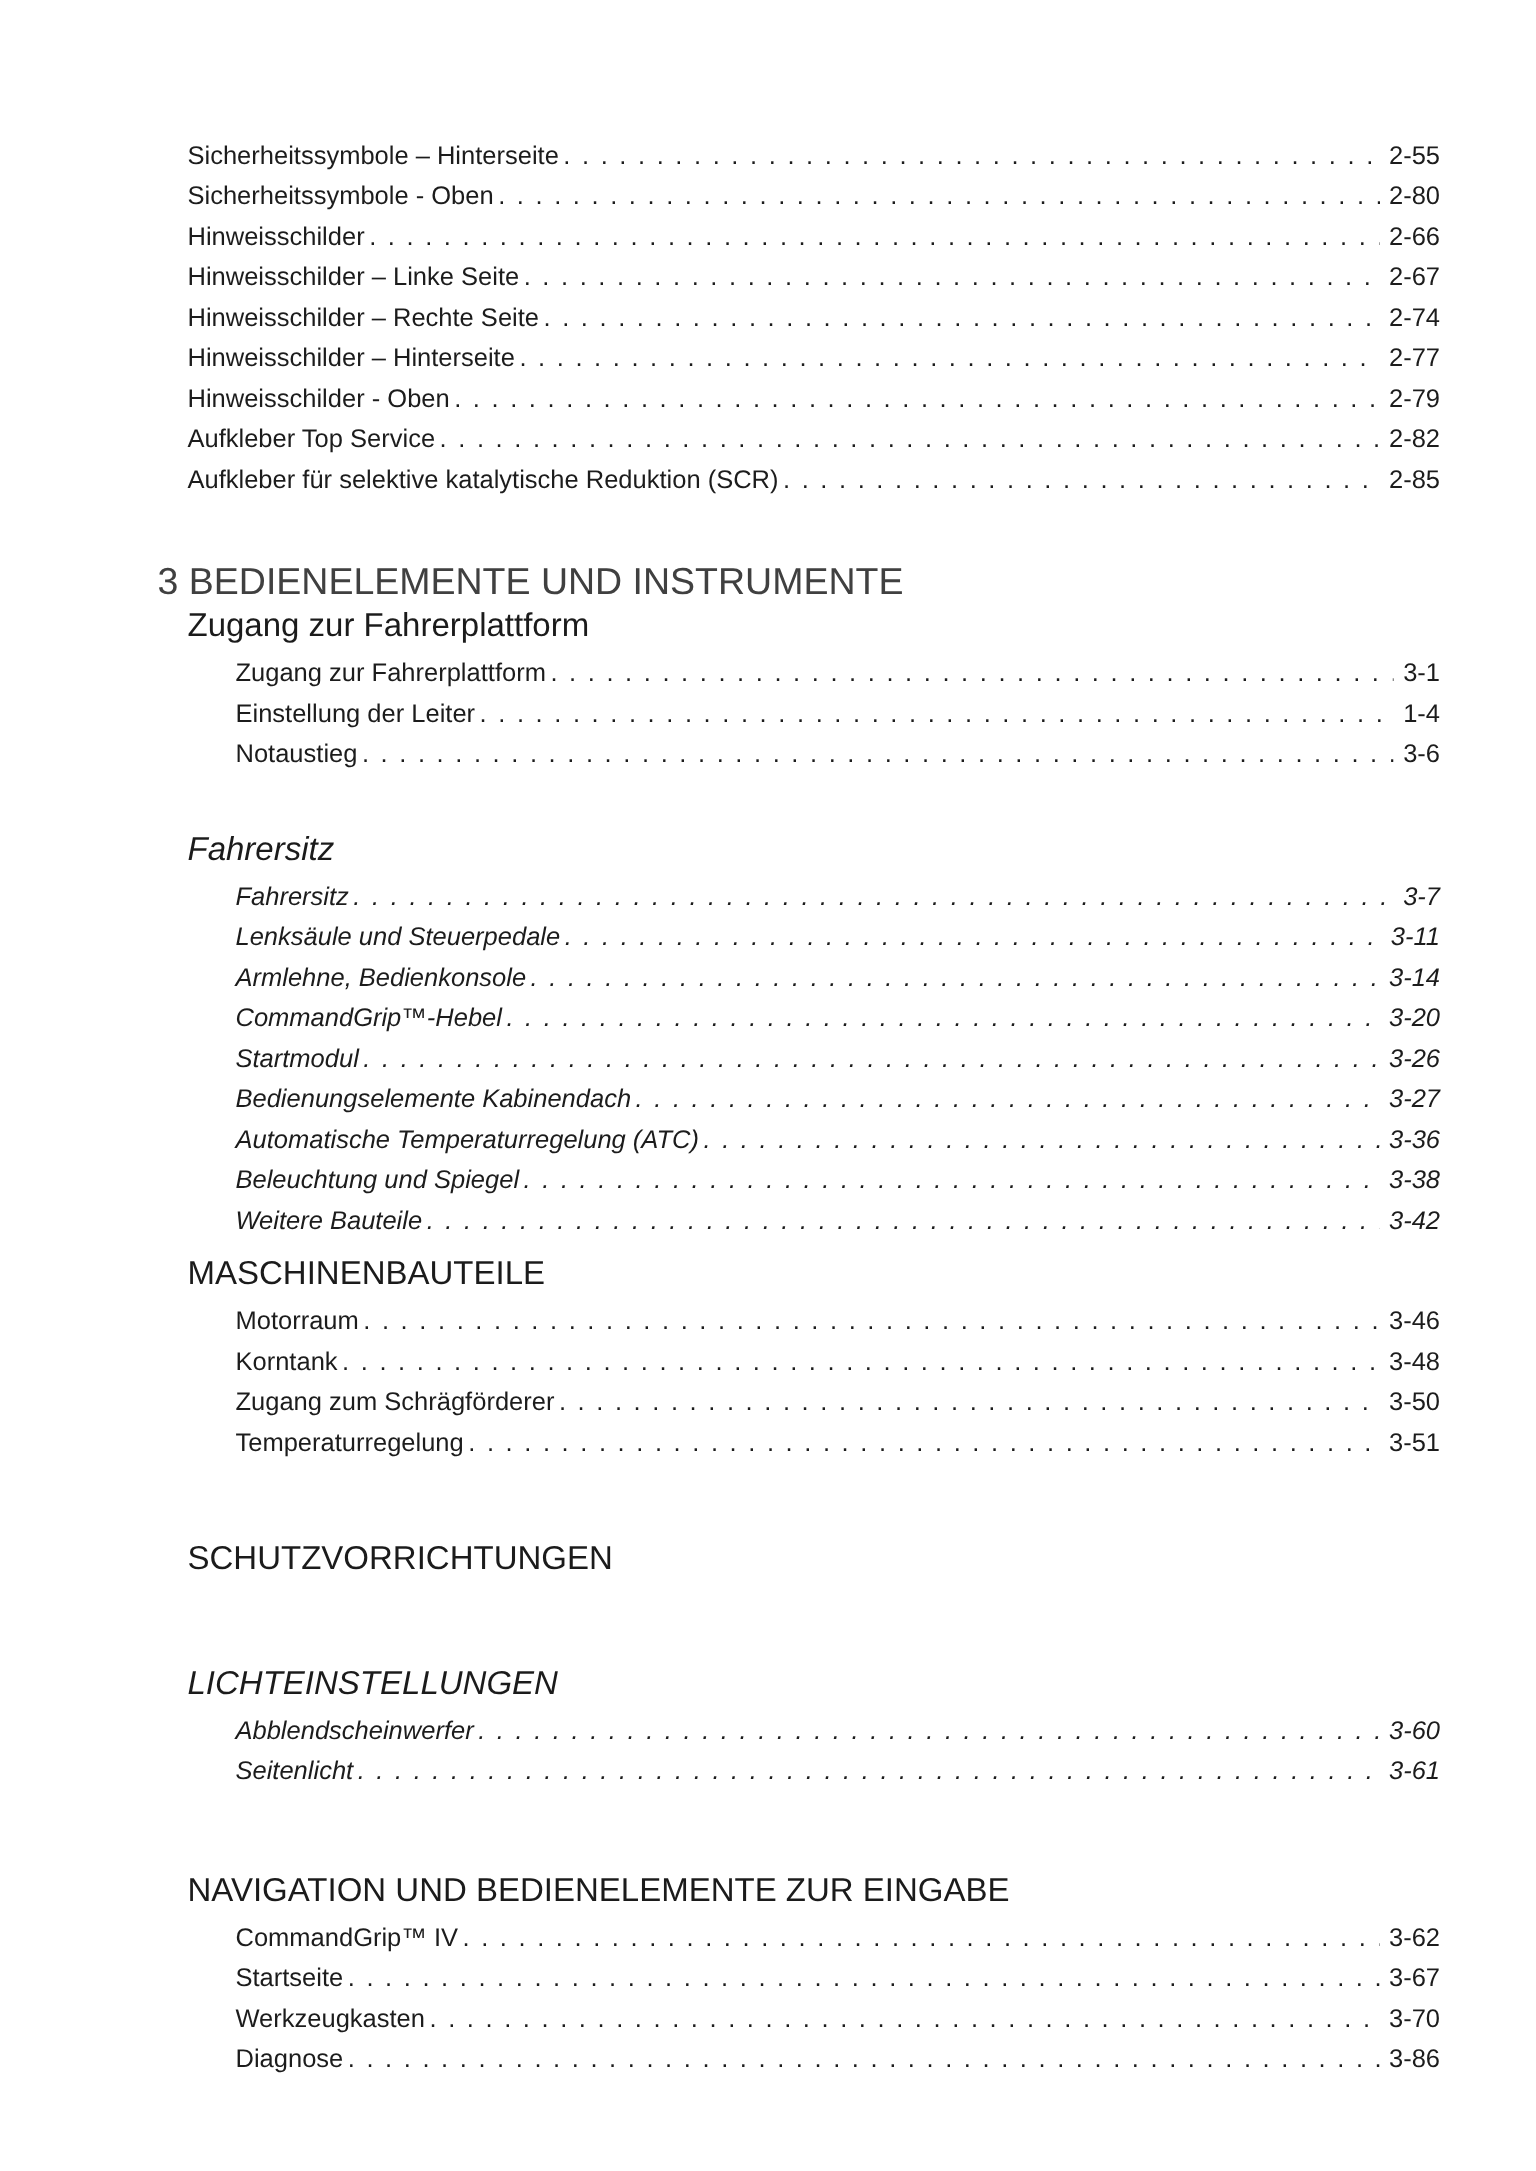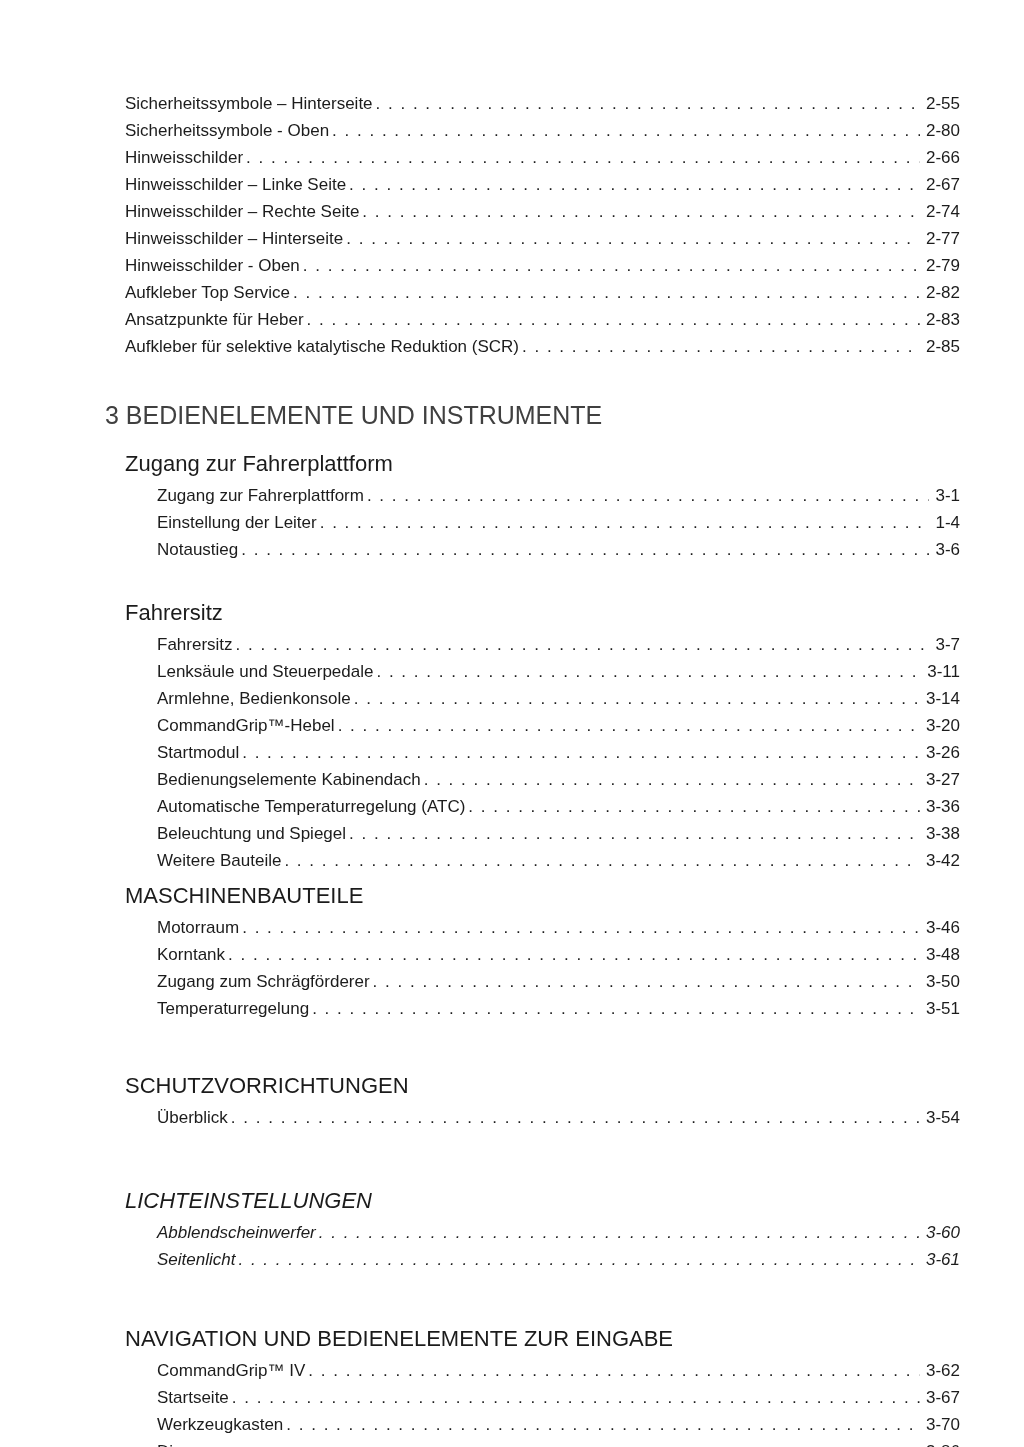--- a/index.html
+++ b/index.html
@@ -53,22 +53,22 @@
   .section { margin-top: 50px; }
   .section-title {
     font-size: 22px;
     line-height: 27px;
     font-weight: 400;
     margin: 0 0 5px 0;
     color: #1b1b1b;
   }
   .section-entries { margin-left: 32px; }
 
-  #sections .section:nth-of-type(1) { margin-top: 20px; }
-  #sections .section:nth-of-type(2) { margin-top: 36px; }
+  #sections .section:nth-of-type(1) { margin-top: 0; }
+  #sections .section:nth-of-type(2) { margin-top: 36px; font-style: italic; }
   #sections .section:nth-of-type(3) { margin-top: 8px; }
   #sections .section:nth-of-type(4) { margin-top: 50px; }
   #sections .section:nth-of-type(5) { margin-top: 56px; font-style: italic; }
   #sections .section:nth-of-type(6) { margin-top: 52px; }
 </style>
 </head>
 <body>
 
 <div class="page">
   <div class="indent-1" id="leading-entries">
@@ -106,25 +106,20 @@
         <span class="toc-label">Hinweisschilder - Oben</span>
         <span class="toc-dots"></span>
         <span class="toc-page">2-79</span>
       </div>
       <div class="toc-row">
         <span class="toc-label">Aufkleber Top Service</span>
         <span class="toc-dots"></span>
         <span class="toc-page">2-82</span>
       </div>
       <div class="toc-row">
-        <span class="toc-label">Ansatzpunkte für Heber</span>
-        <span class="toc-dots"></span>
-        <span class="toc-page">2-83</span>
-      </div>
-      <div class="toc-row">
         <span class="toc-label">Aufkleber für selektive katalytische Reduktion (SCR)</span>
         <span class="toc-dots"></span>
         <span class="toc-page">2-85</span>
       </div>
     </div>
 
   <h1 class="chapter-heading">3 BEDIENELEMENTE UND INSTRUMENTE</h1>
 
   <div id="sections">
       <div class="section indent-1">
@@ -217,27 +212,20 @@
           </div>
           <div class="toc-row">
             <span class="toc-label">Temperaturregelung</span>
             <span class="toc-dots"></span>
             <span class="toc-page">3-51</span>
           </div>
         </div>
       </div>
       <div class="section indent-1">
         <h2 class="section-title">SCHUTZVORRICHTUNGEN</h2>
-        <div class="section-entries">
-          <div class="toc-row">
-            <span class="toc-label">Überblick</span>
-            <span class="toc-dots"></span>
-            <span class="toc-page">3-54</span>
-          </div>
-        </div>
       </div>
       <div class="section indent-1">
         <h2 class="section-title">LICHTEINSTELLUNGEN</h2>
         <div class="section-entries">
           <div class="toc-row">
             <span class="toc-label">Abblendscheinwerfer</span>
             <span class="toc-dots"></span>
             <span class="toc-page">3-60</span>
           </div>
           <div class="toc-row">

